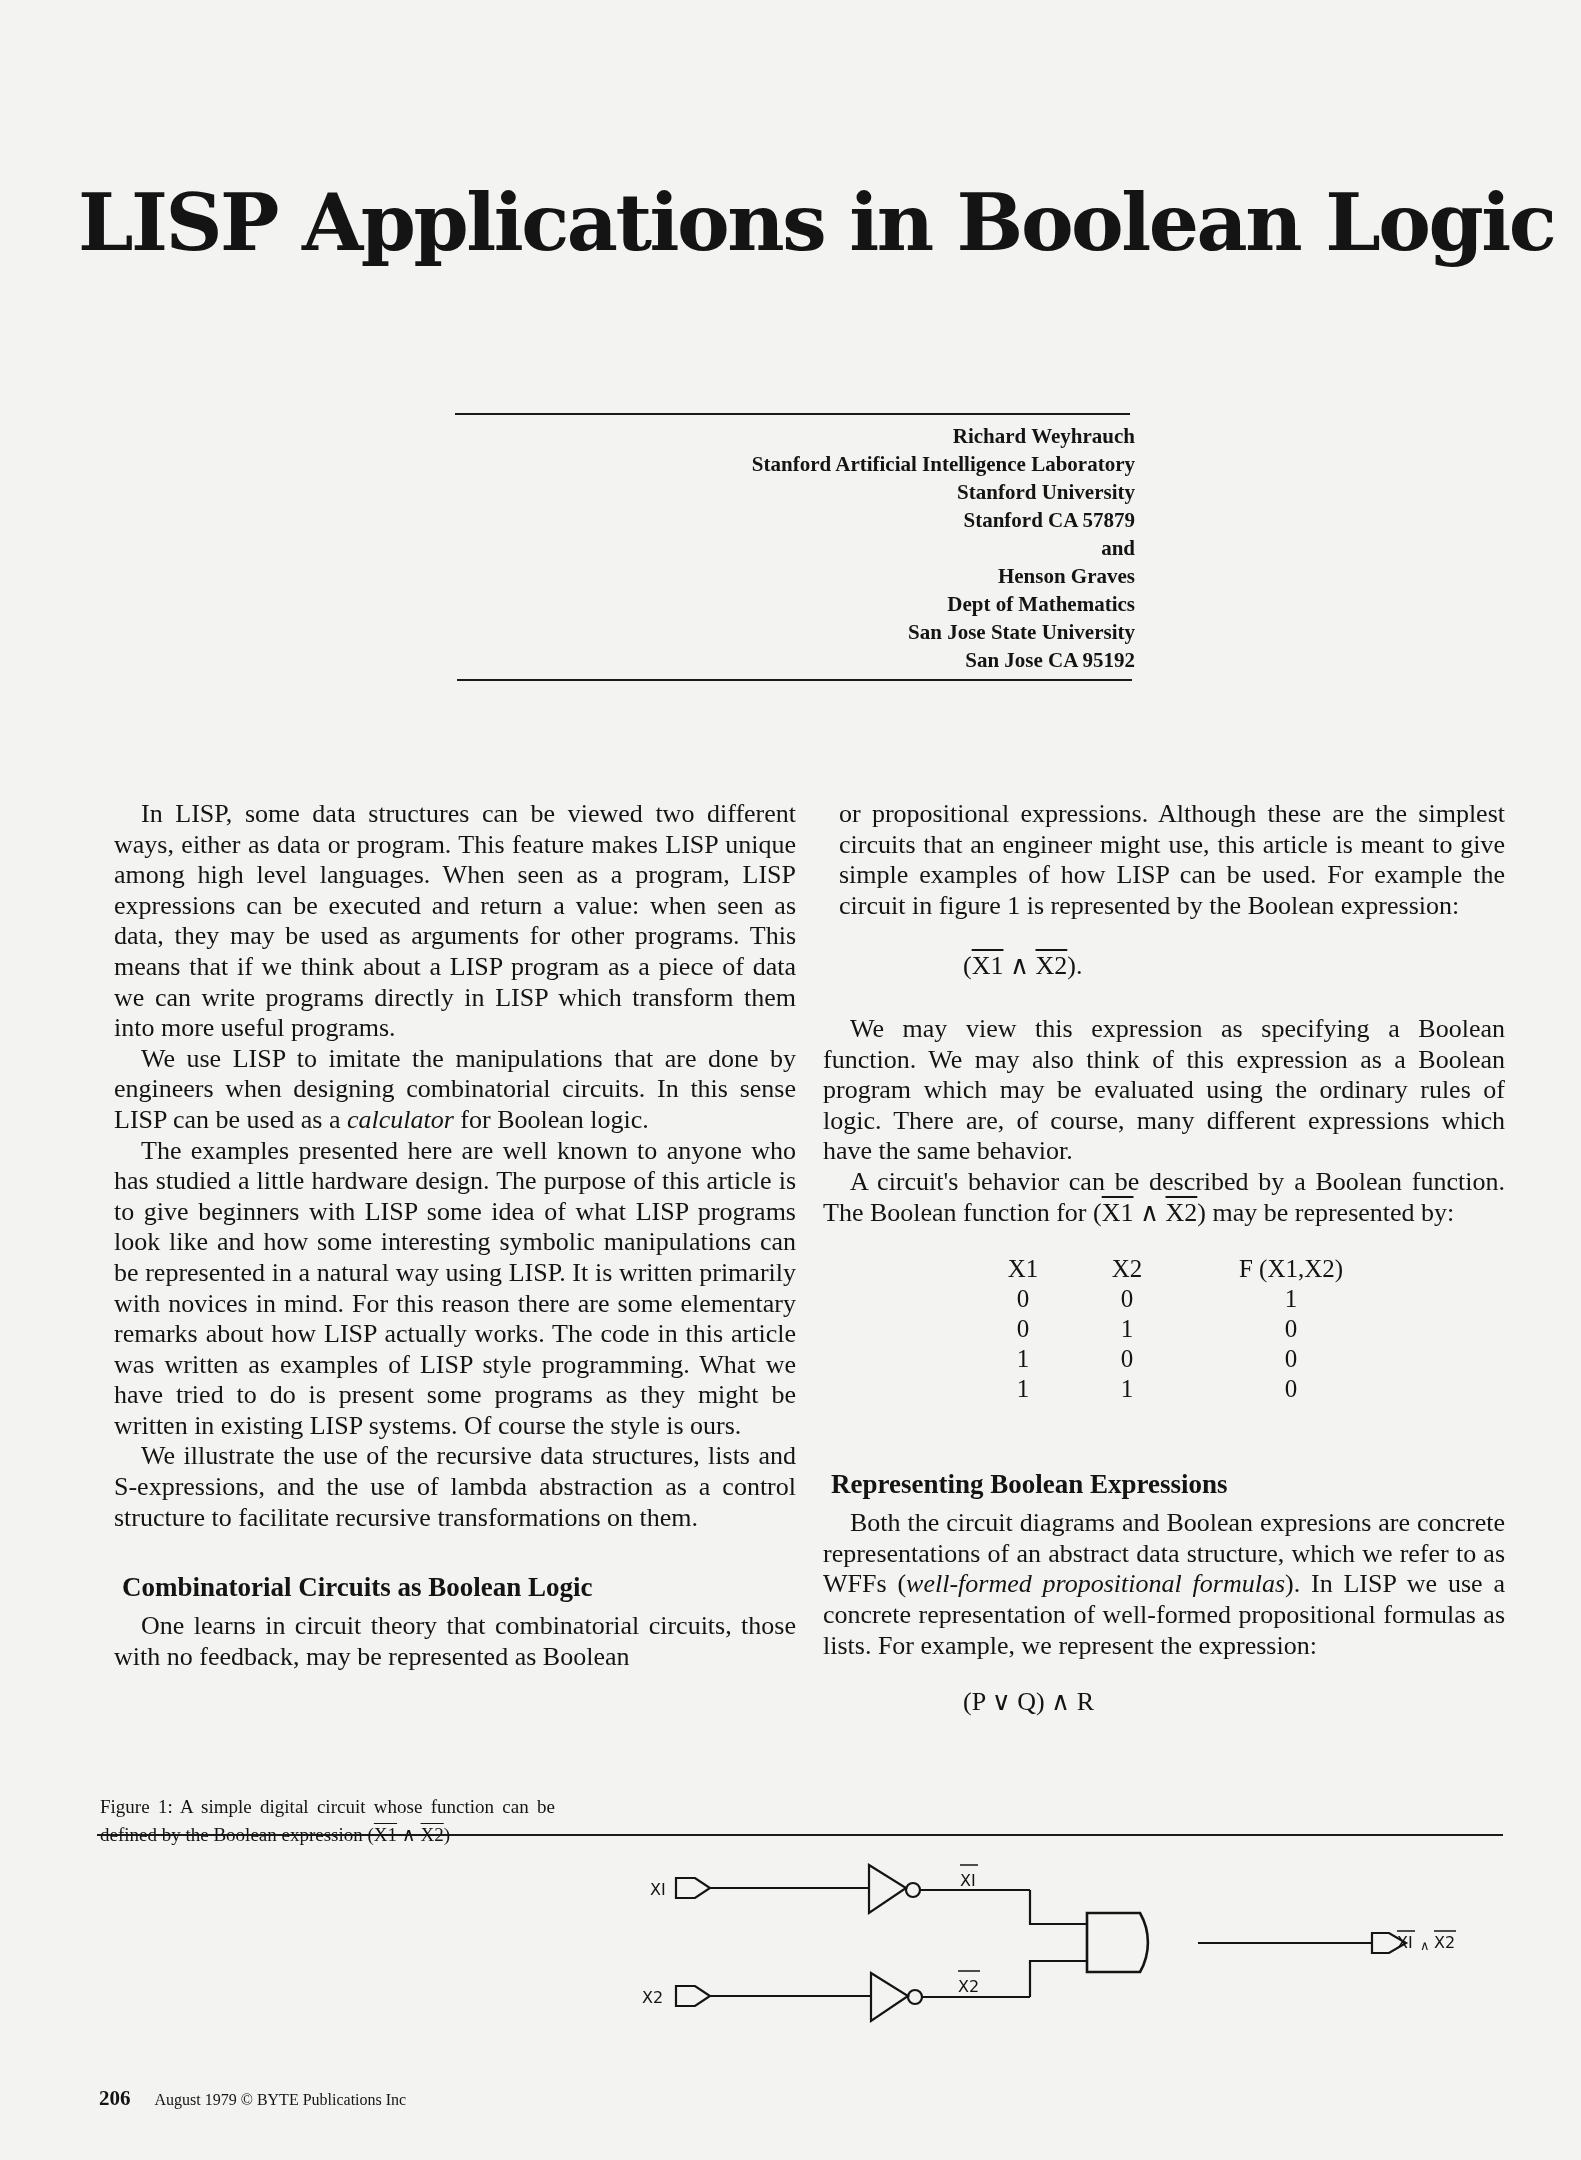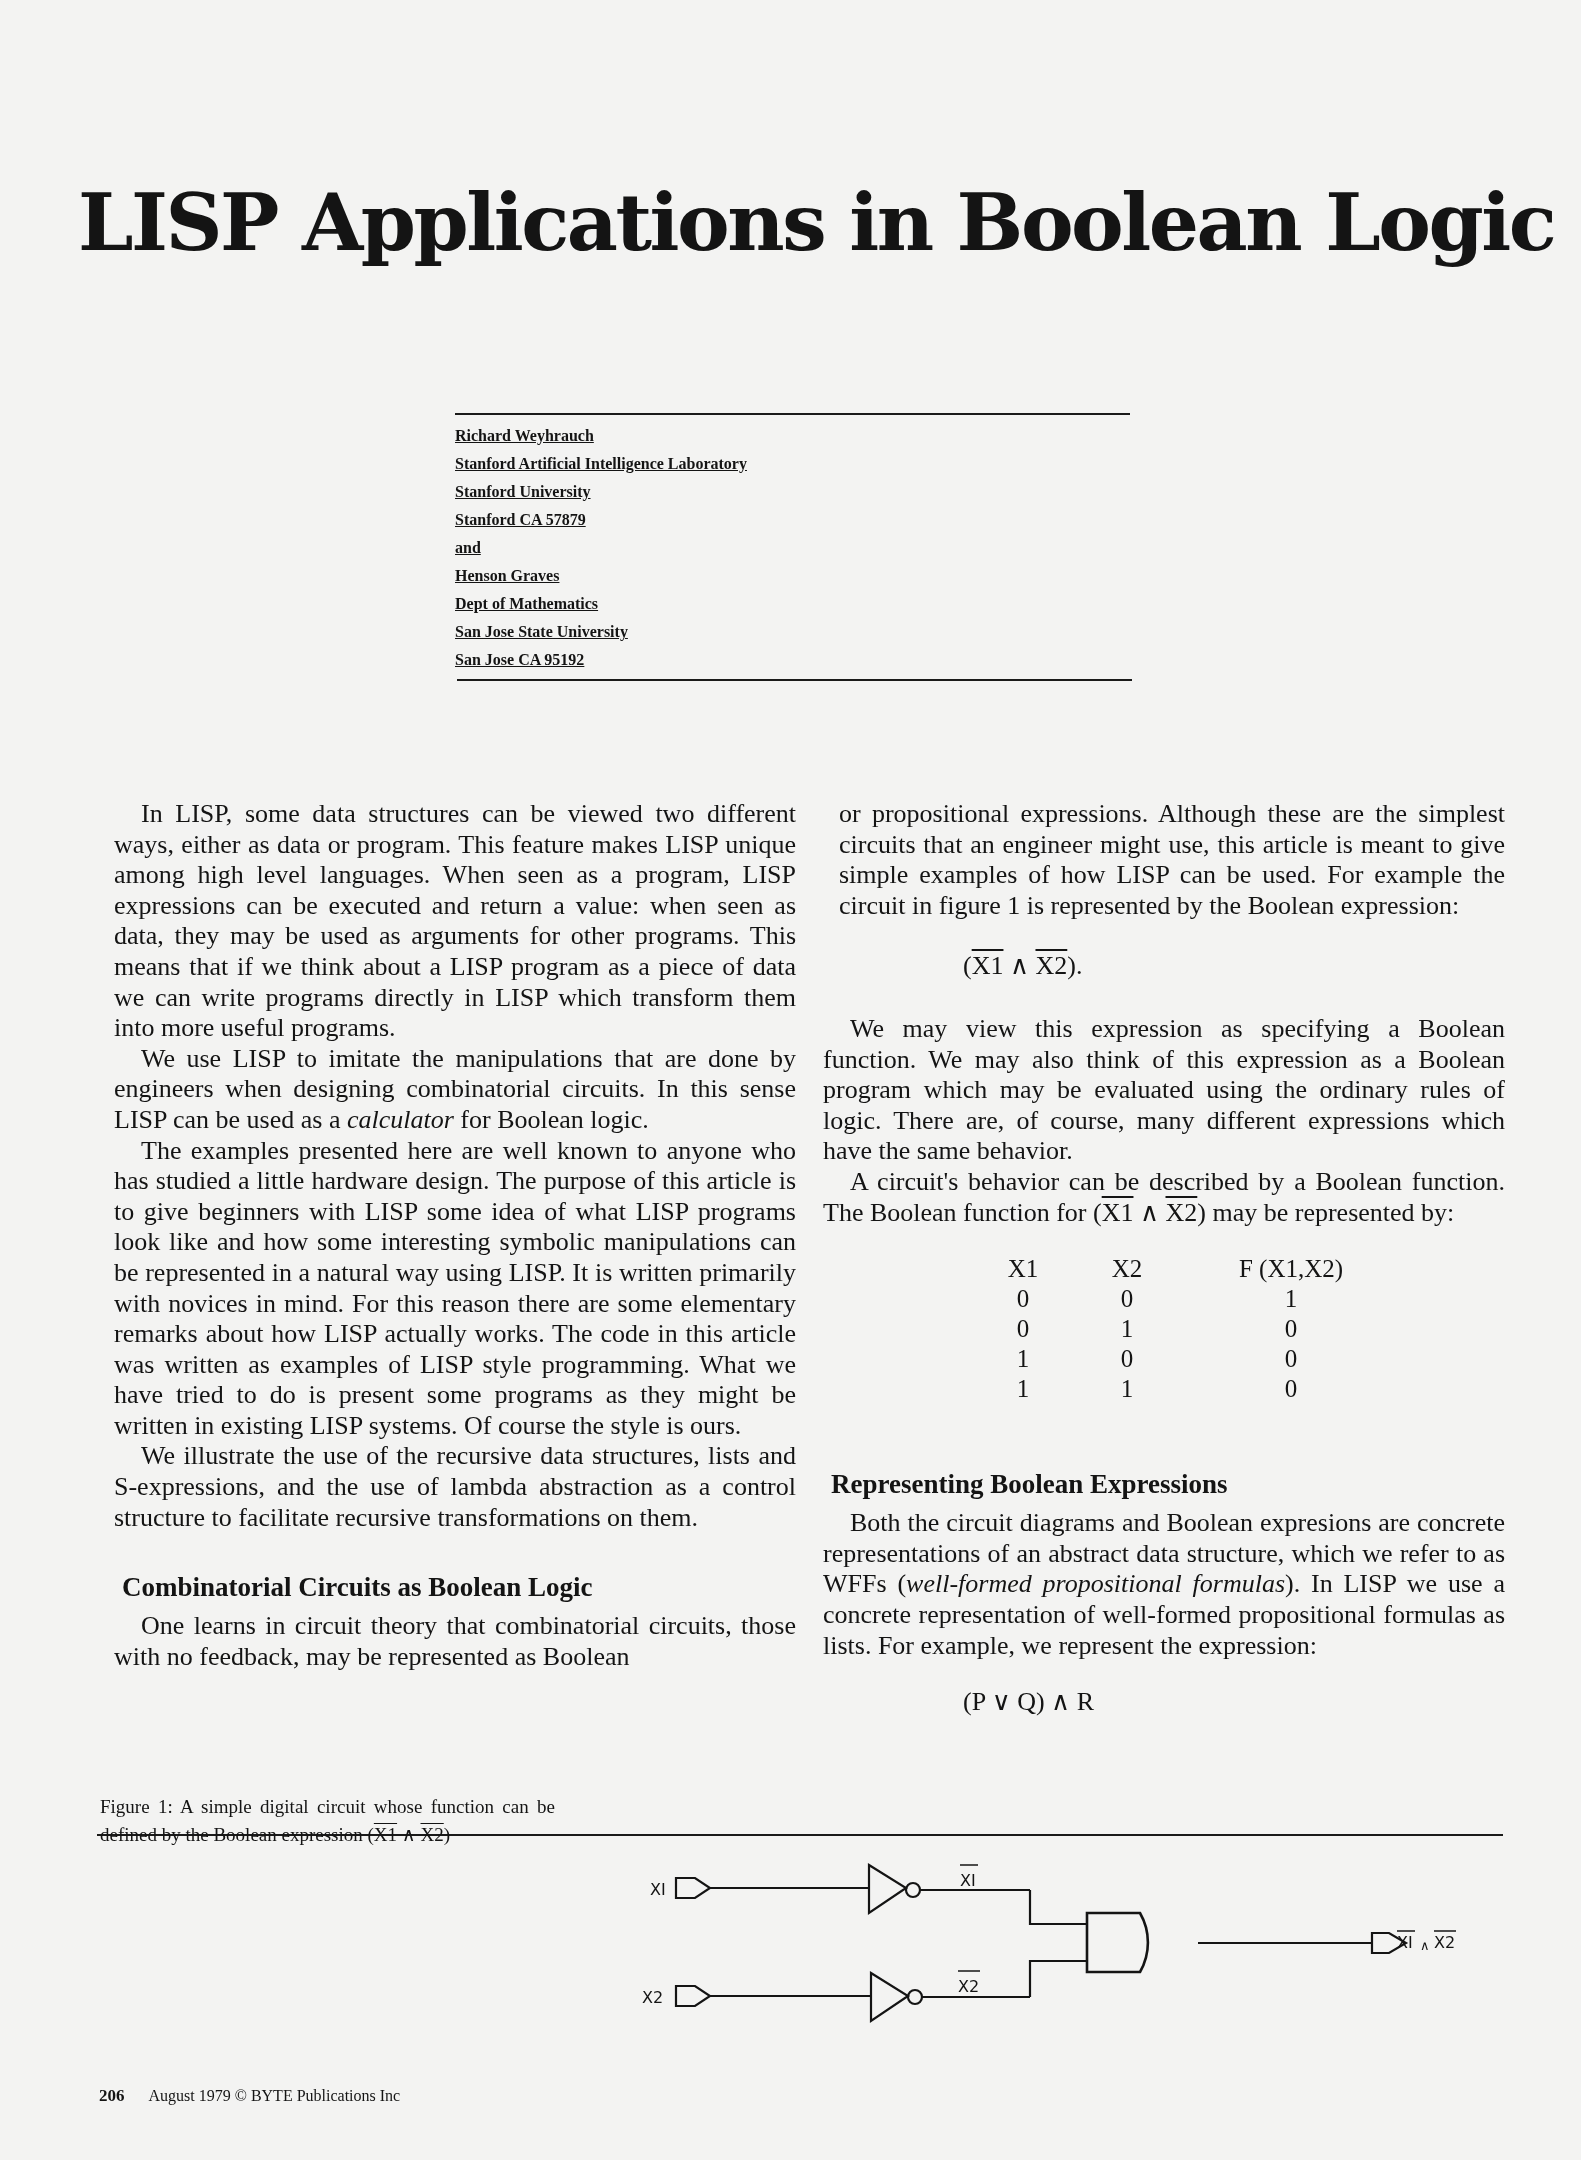--- a/index.html
+++ b/index.html
@@ -17,26 +17,25 @@
     font-family: "DejaVu Serif", serif;
     font-weight: bold;
     font-size: 79px;
     letter-spacing: -2.5px;
     line-height: 110px;
     white-space: nowrap;
   }
   .rule { background: #1a1a1a; height: 2px; }
   .byline {
     left: 455px; top: 422px; width: 680px;
-    text-align: left;
+    text-align: right;
     font-family: "Liberation Serif", serif;
     font-weight: bold;
-    font-size: 16px;
+    font-size: 21px;
     line-height: 28px;
-    text-decoration: underline;
   }
   .col {
     font-family: "Liberation Serif", serif;
     font-size: 26px;
     line-height: 30.6px;
     text-align: justify;
   }
   .col p { margin: 0; text-indent: 27px; }
   .col p.noindent { text-indent: 0; margin-left: 16px; }
   .col h2 {
@@ -66,21 +65,21 @@
     font-size: 19px;
     line-height: 28px;
     text-align: justify;
   }
   .footer {
     left: 99px; top: 2086px;
     font-family: "Liberation Serif", serif;
     font-size: 16px;
     white-space: nowrap;
   }
-  .footer .pg { font-weight: bold; font-size: 17px; margin-right: 24px; }
+  .footer .pg { font-weight: bold; font-size: 21px; margin-right: 24px; }
   svg text { font-family: "DejaVu Sans", sans-serif; }
 </style>
 </head>
 <body>
 
 <div class="abs title">LISP Applications in Boolean Logic</div>
 
 <div class="abs rule" style="left:455px; top:413px; width:675px;"></div>
 <div class="abs byline">
   <div>Richard Weyhrauch</div>

